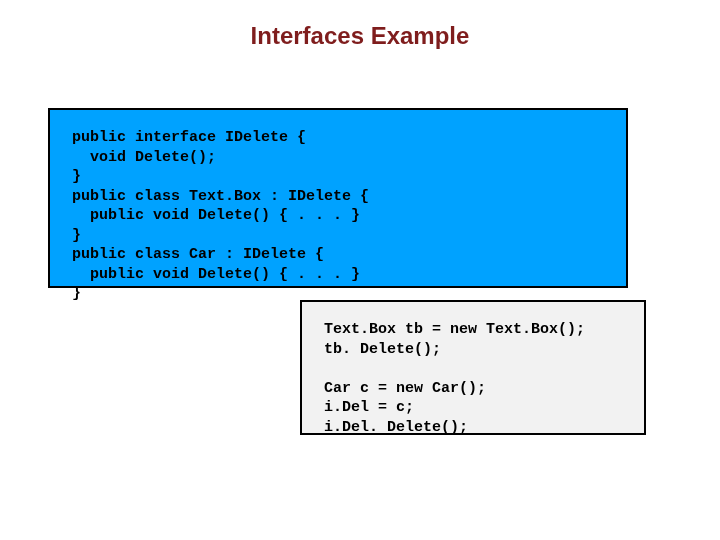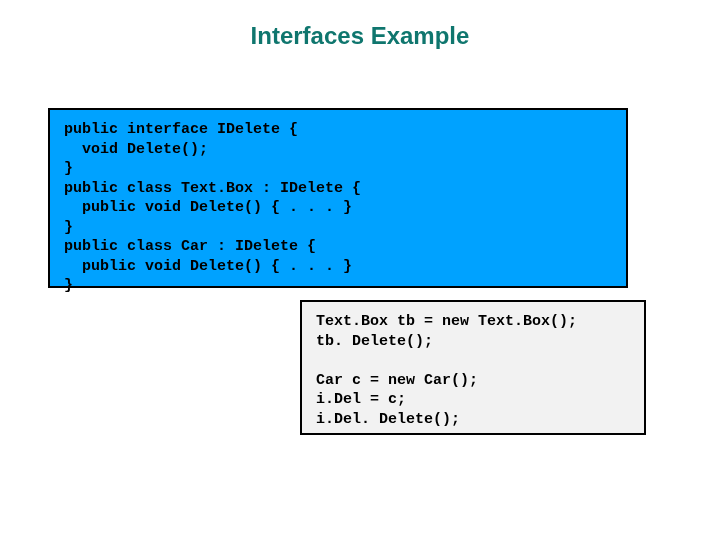--- a/index.html
+++ b/index.html
@@ -8,21 +8,21 @@
     width: 720px;
     height: 540px;
     background: #ffffff;
     font-family: Arial, Helvetica, sans-serif;
     position: relative;
   }
   .title {
     text-align: center;
     font-size: 24px;
     font-weight: bold;
-    color: #0f766e;
+    color: #7f1d1d;
     margin-top: 22px;
   }
   .code-box-1 {
     position: absolute;
     left: 48px;
     top: 108px;
     width: 580px;
     height: 180px;
     background: #00a2ff;
     border: 2px solid #000;
@@ -34,21 +34,21 @@
     left: 300px;
     top: 300px;
     width: 346px;
     height: 135px;
     background: #f2f2f2;
     border: 2px solid #000;
     box-sizing: border-box;
     padding: 10px 14px 10px 14px;
   }
   pre {
-    margin: 0;
+    margin: 8px;
     font-family: "Courier New", Courier, monospace;
     font-size: 15px;
     font-weight: bold;
     color: #000;
     line-height: 1.3;
     white-space: pre;
   }
 </style>
 </head>
 <body>

